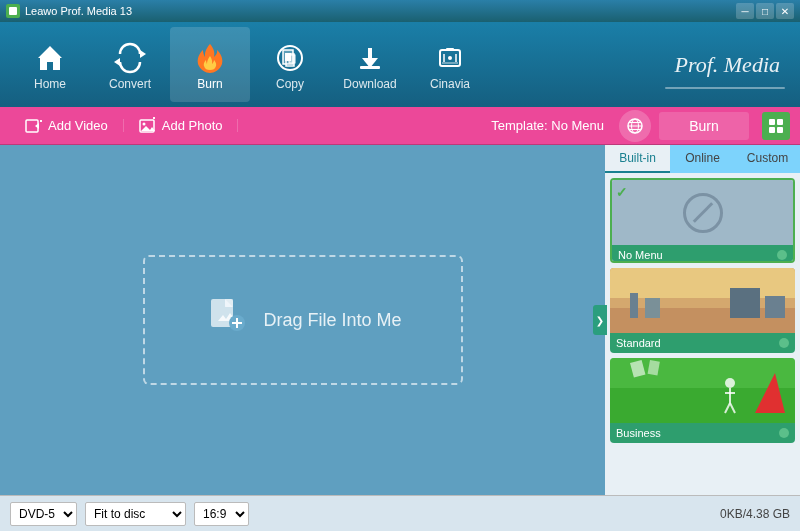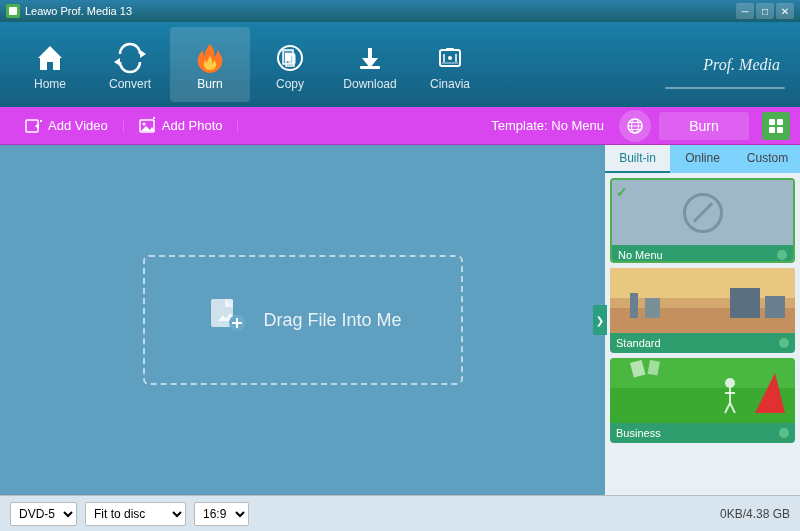--- a/index.html
+++ b/index.html
@@ -38,21 +38,21 @@
       gap: 0;
       position: relative;
     }
     .brand-logo {
       position: absolute;
       right: 20px;
       top: 50%;
       transform: translateY(-50%);
       color: white;
       font-family: cursive;
-      font-size: 16px;
+      font-size: 22px;
       font-style: italic;
       opacity: 0.9;
     }
     .brand-line {
       position: absolute;
       right: 15px;
       bottom: 18px;
       width: 120px;
       height: 2px;
       background: rgba(255,255,255,0.4);
@@ -72,21 +72,21 @@
     .toolbar-item.active {
       background: rgba(255,255,255,0.15);
       color: white;
     }
     .toolbar-icon { width: 38px; height: 38px; display: flex; align-items: center; justify-content: center; }
     .toolbar-label { font-size: 12px; font-weight: 500; }
 
     
     .sub-toolbar {
       height: 38px;
-      background: #d946ef;
+      background: #ec4899;
       display: flex;
       align-items: center;
       padding: 12px 10px;
       gap: 0;
       border-bottom: 1px solid rgba(0,0,0,0.2);
     }
     .sub-toolbar-btn {
       display: flex;
       align-items: center;
       gap: 5px;

